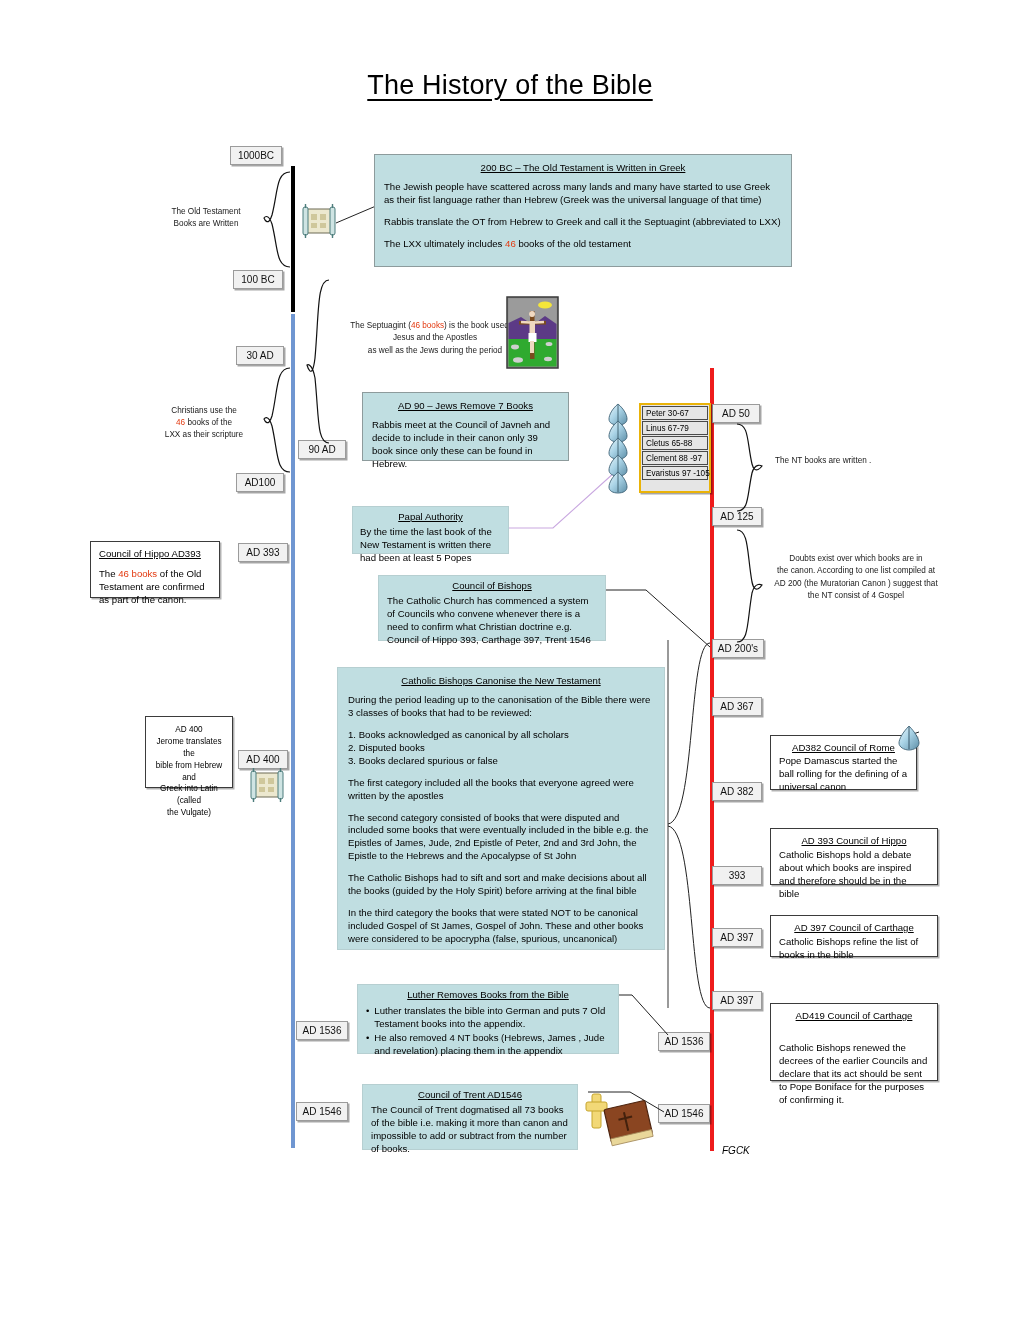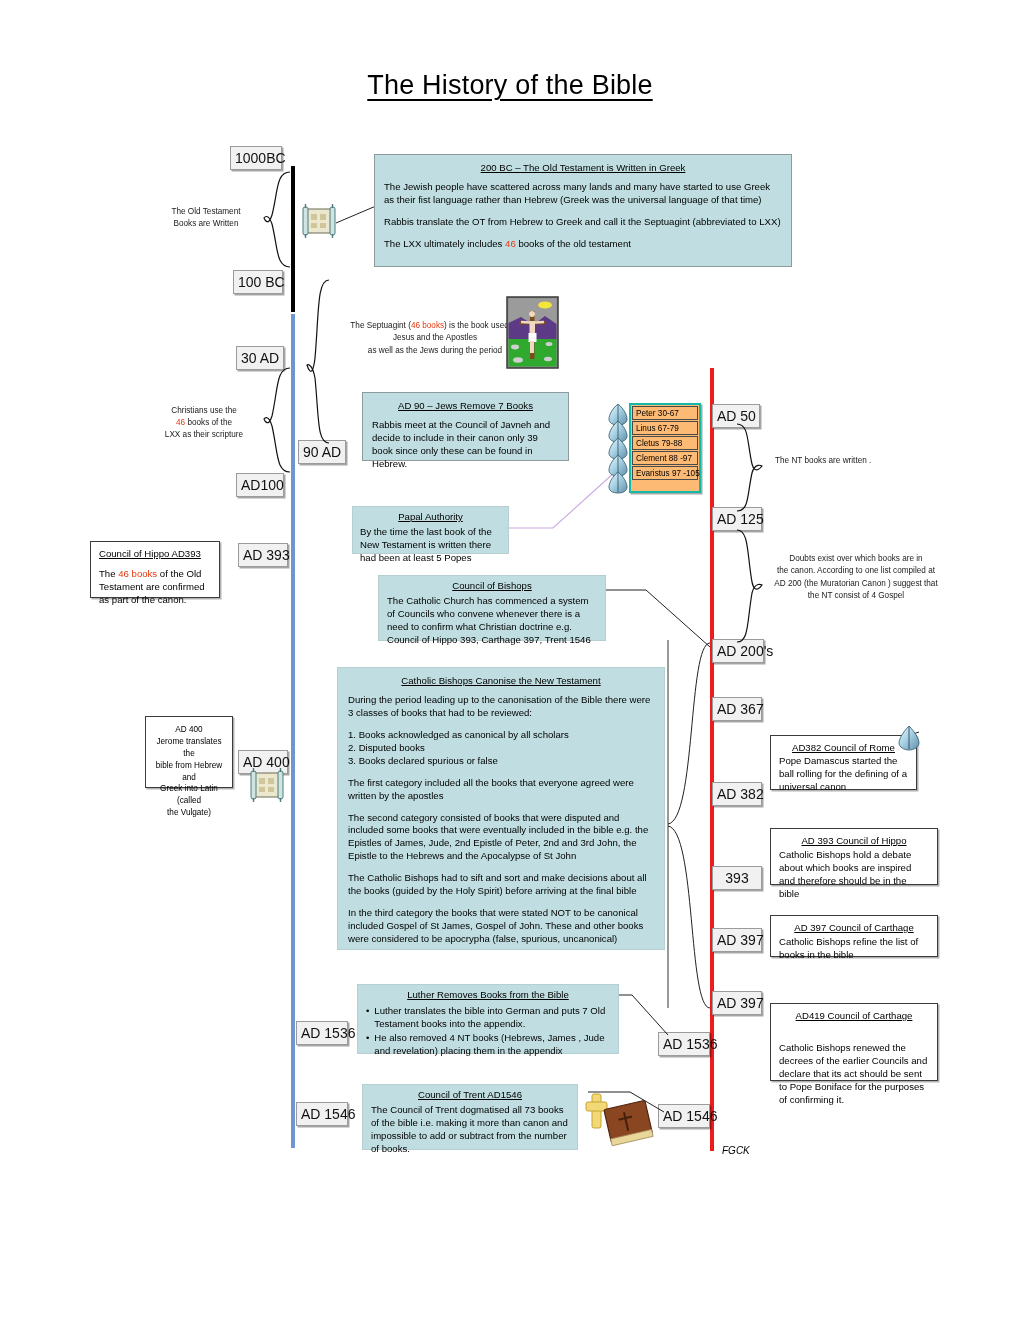--- a/index.html
+++ b/index.html
@@ -16,41 +16,41 @@
   
   .rule{position:absolute;}
   .rule-black{background:#000;width:4px;}
   .rule-blue{background:#6f96d1;width:4px;}
   .rule-red{background:#ee1c1c;width:4px;}
 
   
   .chip{
     position:absolute;background:#f1f1f1;border:1px solid #9b9b9b;
     box-shadow:1.5px 1.5px 0 rgba(0,0,0,.35);
-    font-size:14px;text-align:center;color:#111;
+    font-size:10px;text-align:center;color:#111;
     padding:3px 4px;box-sizing:border-box;white-space:nowrap;
   }
 
   
   .box{position:absolute;box-sizing:border-box;font-size:9.6px;line-height:1.35;}
   .box.cyan{background:#c0dee1;border:1px solid #8d9b9c;padding:7px 9px;}
   .box.cyan.noborder{border:1px solid #b6cfd1;}
   .box.white{background:#fff;border:1px solid #3b3b3b;padding:6px 8px;
              box-shadow:1.5px 1.5px 0 rgba(0,0,0,.3);}
   .box .hdr{text-align:center;text-decoration:underline;margin-bottom:6px;display:block;}
   .box p{margin:0 0 9px 0;}
   .box p:last-child{margin-bottom:0;}
   .red{color:#e33a10;}
 
   .tiny{font-size:8.2px;line-height:1.45;text-align:center;color:#1a1a1a;}
   .tiny-left{font-size:8.2px;line-height:1.5;text-align:center;color:#1a1a1a;}
 
   
-  .popes{position:absolute;border:2px solid #14b8a6;background:#fdba74;
-         box-shadow:1.5px 1.5px 0 rgba(0,0,0,.35);box-sizing:border-box;}
+  .popes{position:absolute;border:2px solid #eab308;background:#e5e5e5;
+         box-shadow:1.5px 1.5px 0 rgba(0,0,0,.35);box-sizing:border-box;margin-left:10px;}
   .popes .prow{border:1px solid #4a4a4a;margin:1px;height:14px;
                font-size:8.2px;line-height:14px;padding-left:3px;
                box-sizing:border-box;white-space:nowrap;}
 
   .mitres{position:absolute;}
   svg{display:block;overflow:visible;}
   .fgck{position:absolute;font-style:italic;font-size:10px;}
 </style>
 </head>
 <body>
@@ -232,21 +232,21 @@
 </div>
 
 <div class="box white" style="left:770px;top:1003px;width:168px;height:78px;">
   <span class="hdr" style="margin-bottom:19px;">AD419 Council of Carthage</span>
   <span>Catholic Bishops renewed the decrees of the earlier Councils and declare that its act should be sent to Pope Boniface for the purposes of confirming it.</span>
 </div>
 
 <div class="popes" style="left:629px;top:403px;width:72px;height:90px;">
   <div class="prow">Peter  30-67</div>
   <div class="prow">Linus 67-79</div>
-  <div class="prow">Cletus 79-88</div>
+  <div class="prow">Cletus 65-88</div>
   <div class="prow">Clement  88 -97</div>
   <div class="prow">Evaristus 97 -105</div>
 </div>
 
 <svg class="mitres" style="left:608px;top:403px;" width="24" height="92">
   <defs>
     <linearGradient id="mg" x1="0" y1="0" x2="1" y2="1">
       <stop offset="0%" stop-color="#eaf6fb"></stop>
       <stop offset="45%" stop-color="#a9d3e6"></stop>
       <stop offset="100%" stop-color="#5e8fa8"></stop>

